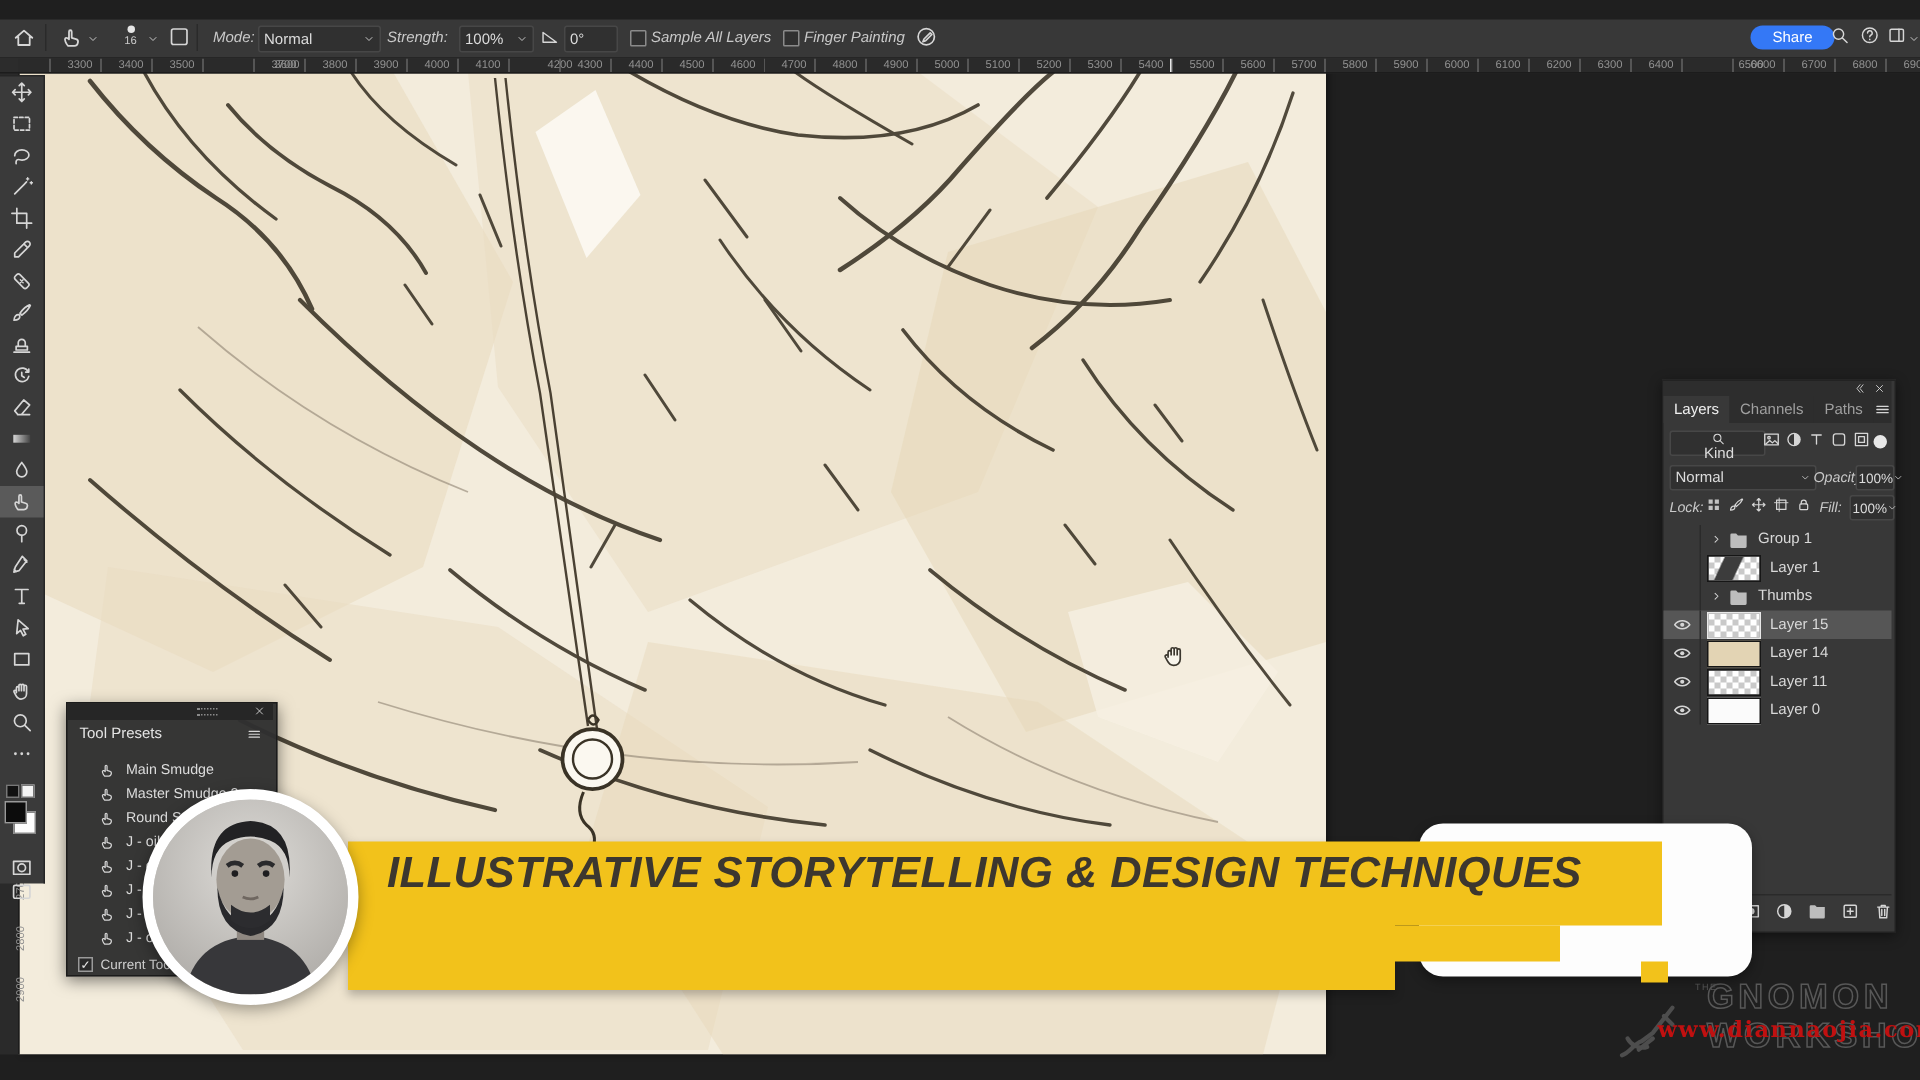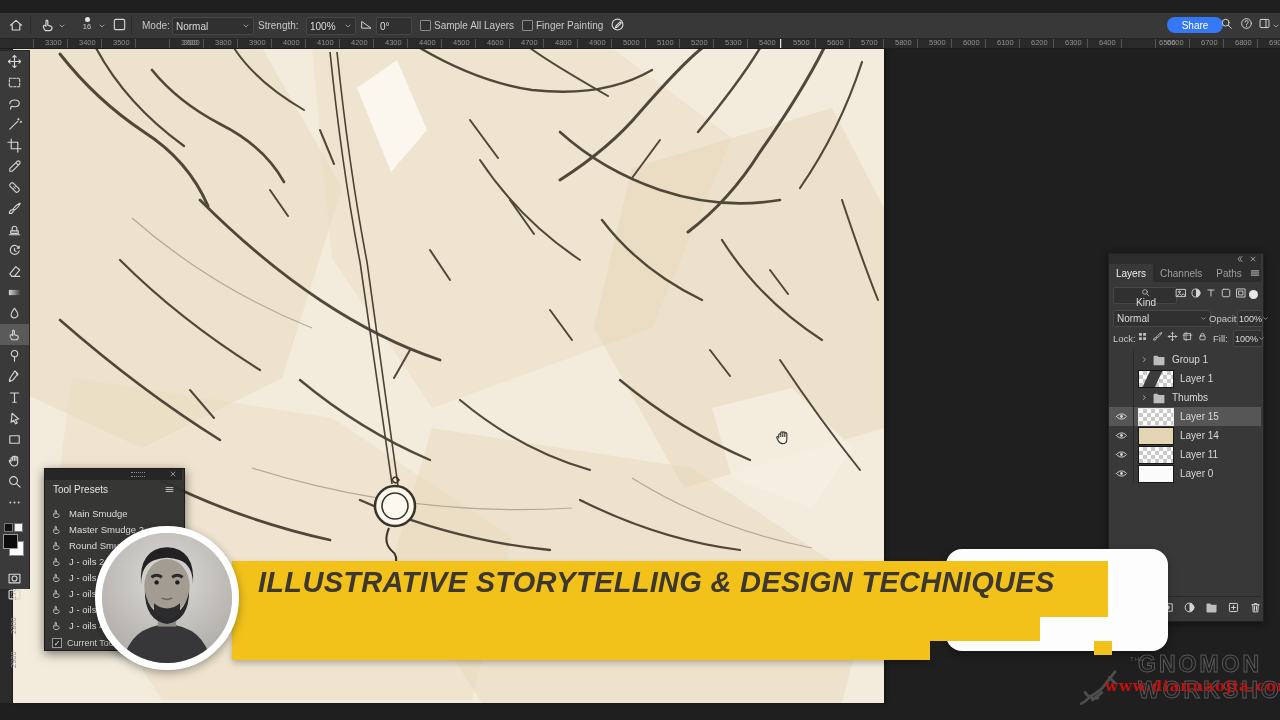--- a/index.html
+++ b/index.html
@@ -8,21 +8,21 @@
   .abs{position:absolute;}
   .row{display:flex;align-items:center;}
 
   
   #menubar{left:0;top:0;width:1280px;height:13px;background:#323232;display:flex;align-items:center;z-index:40;}
   #ps-logo{width:14px;height:11px;margin-left:3px;border-radius:2px;background:#0b2a4d;color:#31a8ff;
            font-size:8px;font-weight:bold;display:flex;align-items:center;justify-content:center;}
   #menu-items{display:flex;margin-left:10px;gap:11px;}
   .menu-item{font-size:10.5px;color:#e3e3e3;cursor:default;}
   #optionsbar{left:0;top:13px;width:1280px;height:25px;background:#383838;border-bottom:1px solid #262626;z-index:40;}
-  .opt-label{font-size:10px;color:#c9c9c9;}
+  .opt-label{font-size:10px;color:#c9c9c9;font-style:italic;}
   .opt-select{height:16px;background:#303030;border:1px solid #474747;border-radius:2px;color:#dcdcdc;
               font-size:10px;display:flex;align-items:center;padding:0 3px;justify-content:space-between;}
   .chk{width:9px;height:9px;border:1px solid #8a8a8a;border-radius:1px;background:#303030;display:inline-block;}
   .vsep{width:1px;height:18px;background:#2a2a2a;}
   #share-btn{border-radius:8px;background:#3478f6;color:#fff;font-size:10px;display:flex;align-items:center;
              justify-content:center;}
   
   #hruler{left:0;top:38px;width:1280px;height:10px;background:#2a2a2a;border-bottom:1px solid #1c1c1c;overflow:hidden;z-index:30;
           background-image:repeating-linear-gradient(90deg,transparent 0 33px,#555 33px 34px);}
   .hr-label{position:absolute;top:0;font-size:7.5px;color:#919191;}
@@ -51,21 +51,21 @@
   .thumb.checker{background:repeating-conic-gradient(#c9c9c9 0 25%,#fff 0 50%) 0 0/8px 8px;}
   .thumb.beige{background:#e3d4b4;}
   .thumb.white{background:#fbfbfb;}
   .thumb.sketch{background:repeating-conic-gradient(#c9c9c9 0 25%,#fff 0 50%) 0 0/8px 8px;}
   .thumb.sketch::after{content:"";position:absolute;inset:0;background:linear-gradient(115deg,transparent 25%,#3c3c3c 28% 55%,transparent 58%);}
   .lp-row.sel .thumb{border-color:#e8e8e8;}
   .layer-name{margin-left:6px;font-size:10px;color:#d9d9d9;white-space:nowrap;}
   
   #tool-presets{left:44px;top:468px;width:139px;height:181px;background:rgba(47,47,47,.97);border:1px solid #1b1b1b;
                 box-shadow:0 3px 10px rgba(0,0,0,.5);z-index:45;}
-  .tp-item{height:16px;display:flex;align-items:center;padding-left:6px;gap:7px;}
+  .tp-item{height:16px;display:flex;align-items:center;padding-left:21px;gap:7px;}
   .tp-item span{font-size:9.5px;color:#dcdcdc;white-space:nowrap;}
   
   .yellow{position:absolute;z-index:60;}
   #white-card{left:946px;top:549px;width:222px;height:102px;background:#fdfdfd;border-radius:16px;
               box-shadow:0 3px 8px rgba(0,0,0,.35);z-index:58;}
   #banner-title{left:258px;top:566px;width:850px;height:35px;overflow:hidden;white-space:nowrap;z-index:62;
                 font-size:29px;font-weight:bold;font-style:italic;letter-spacing:.3px;}
   #banner-subtitle{left:258px;top:601px;white-space:nowrap;z-index:62;font-size:23px;font-weight:bold;font-style:italic;}
   #avatar{left:95px;top:526px;width:130px;height:130px;border-radius:50%;border:7px solid #fff;overflow:hidden;
           box-shadow:0 3px 10px rgba(0,0,0,.35);z-index:65;background:#c9c7c3;}
@@ -250,21 +250,21 @@
     <div id="hr-labels">
         <span class="hr-label" style="left: 45px;">3300</span>
         <span class="hr-label" style="left: 79px;">3400</span>
         <span class="hr-label" style="left: 113px;">3500</span>
         <span class="hr-label" style="left: 147px; margin-left: 36px;">3600</span>
         <span class="hr-label" style="left: 181px;">3700</span>
         <span class="hr-label" style="left: 215px;">3800</span>
         <span class="hr-label" style="left: 249px;">3900</span>
         <span class="hr-label" style="left: 283px;">4000</span>
         <span class="hr-label" style="left: 317px;">4100</span>
-        <span class="hr-label" style="left: 351px;">4200</span>
+        <span class="hr-label" style="left: 365px;">4200</span>
         <span class="hr-label" style="left: 385px;">4300</span>
         <span class="hr-label" style="left: 419px;">4400</span>
         <span class="hr-label" style="left: 453px;">4500</span>
         <span class="hr-label" style="left: 487px;">4600</span>
         <span class="hr-label" style="left: 521px;">4700</span>
         <span class="hr-label" style="left: 555px;">4800</span>
         <span class="hr-label" style="left: 589px;">4900</span>
         <span class="hr-label" style="left: 623px;">5000</span>
         <span class="hr-label" style="left: 657px;">5100</span>
         <span class="hr-label" style="left: 691px;">5200</span>

